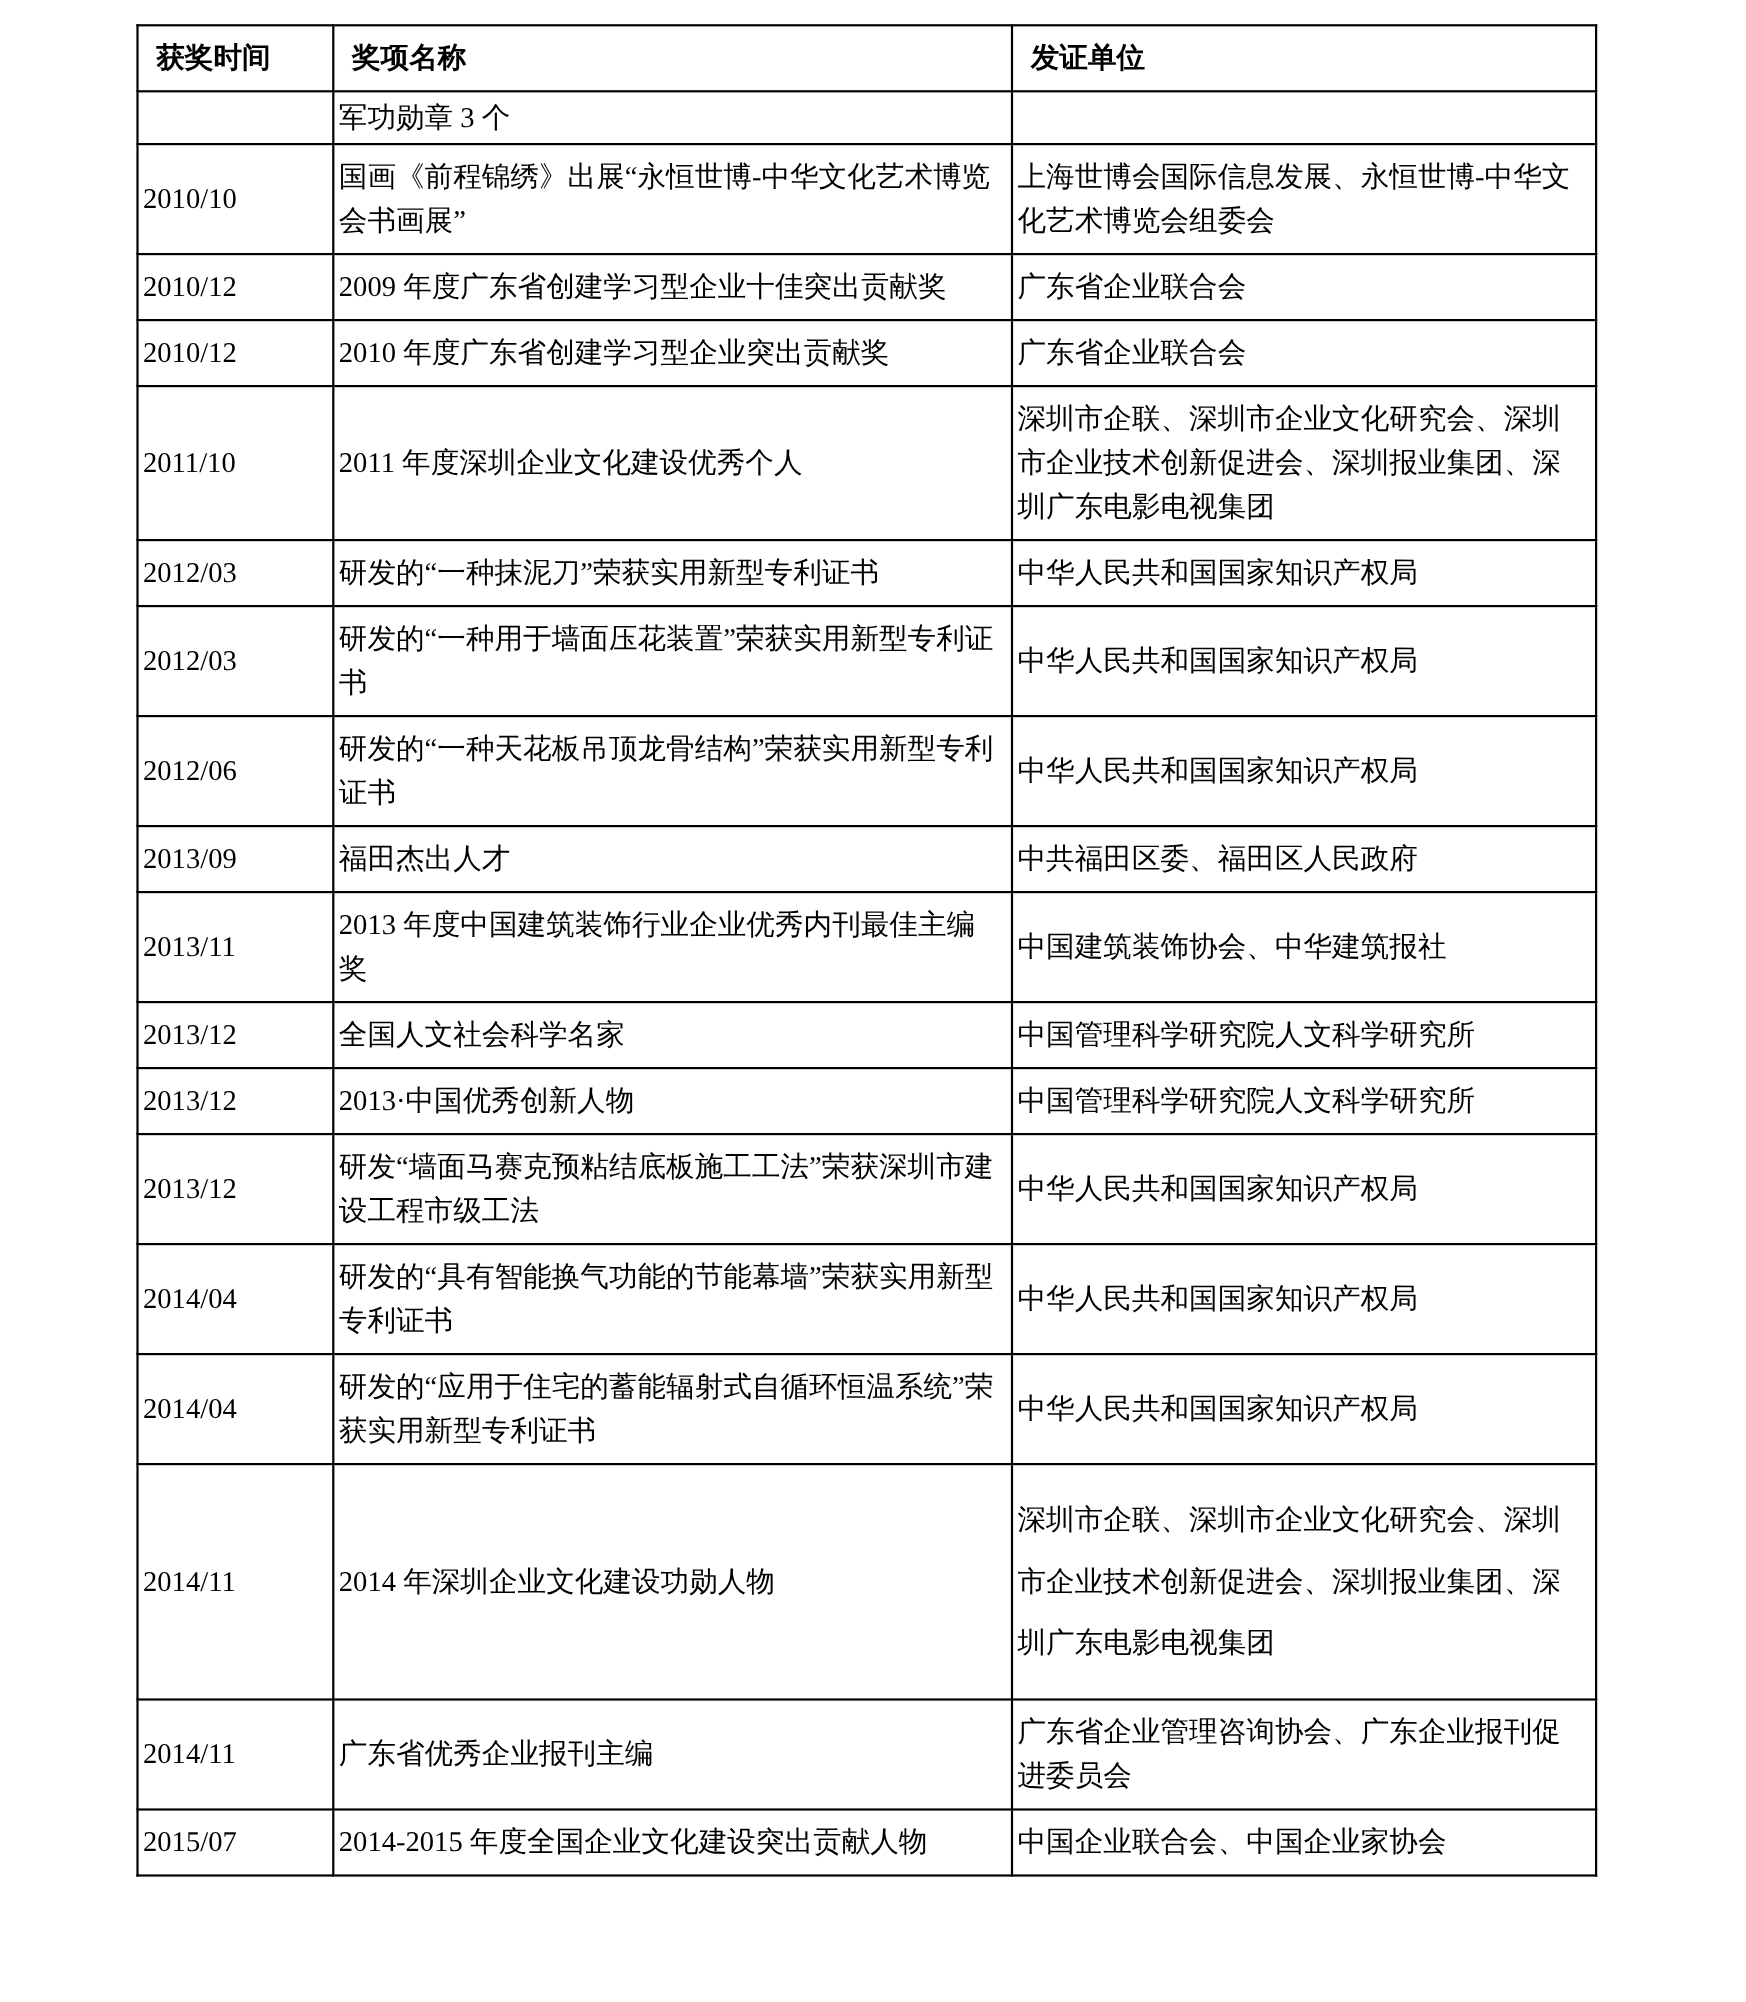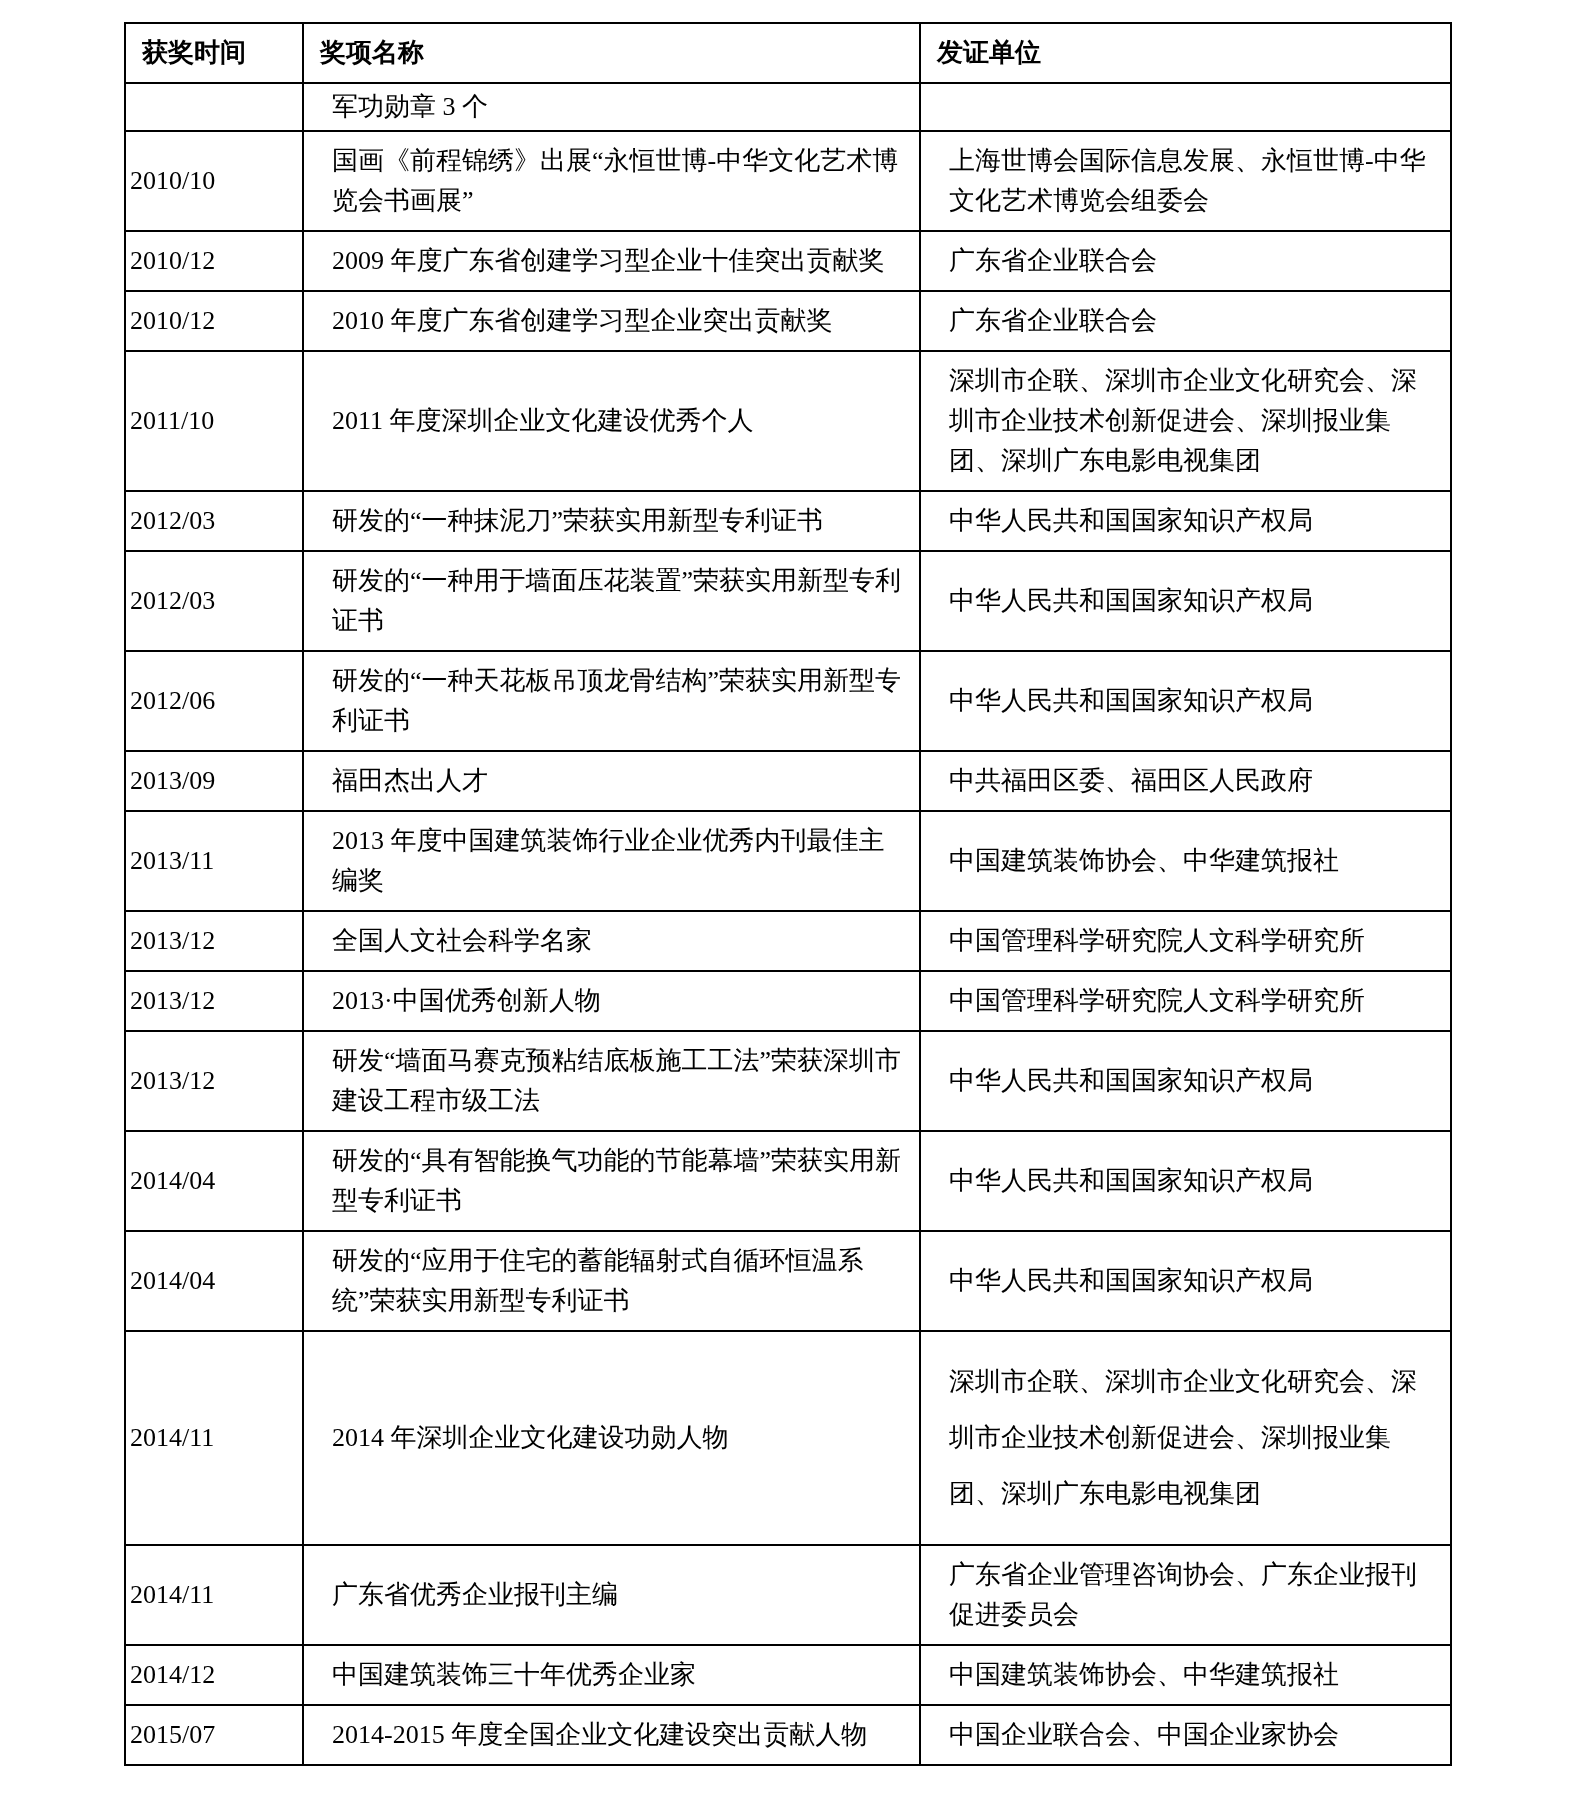--- a/index.html
+++ b/index.html
@@ -38,21 +38,21 @@
     font-weight: bold;
     text-align: left;
     padding: 9px 16px;
   }
   td.cell-date {
     text-align: left;
     padding: 9px 4px;
   }
   td.cell-name, td.cell-issuer {
     text-align: left;
-    padding: 9px 12px 9px 28px;
+    padding: 9px 12px 9px 4px;
   }
   tr.row-compact td { padding-top: 3px; padding-bottom: 3px; }
   tr.row-spacious td {
     line-height: 56px;
     padding-top: 22px;
     padding-bottom: 22px;
   }
 </style>
 </head>
 <body>
@@ -151,25 +151,20 @@
         <td class="cell-date">2014/11</td>
         <td class="cell-name">2014 年深圳企业文化建设功勋人物</td>
         <td class="cell-issuer">深圳市企联、深圳市企业文化研究会、深圳市企业技术创新促进会、深圳报业集团、深圳广东电影电视集团</td>
       </tr>
       <tr>
         <td class="cell-date">2014/11</td>
         <td class="cell-name">广东省优秀企业报刊主编</td>
         <td class="cell-issuer">广东省企业管理咨询协会、广东企业报刊促进委员会</td>
       </tr>
       <tr>
-        <td class="cell-date">2014/12</td>
-        <td class="cell-name">中国建筑装饰三十年优秀企业家</td>
-        <td class="cell-issuer">中国建筑装饰协会、中华建筑报社</td>
-      </tr>
-      <tr>
         <td class="cell-date">2015/07</td>
         <td class="cell-name">2014-2015 年度全国企业文化建设突出贡献人物</td>
         <td class="cell-issuer">中国企业联合会、中国企业家协会</td>
       </tr>
 
     </tbody>
   </table>
 </div>
 
 </body></html>

